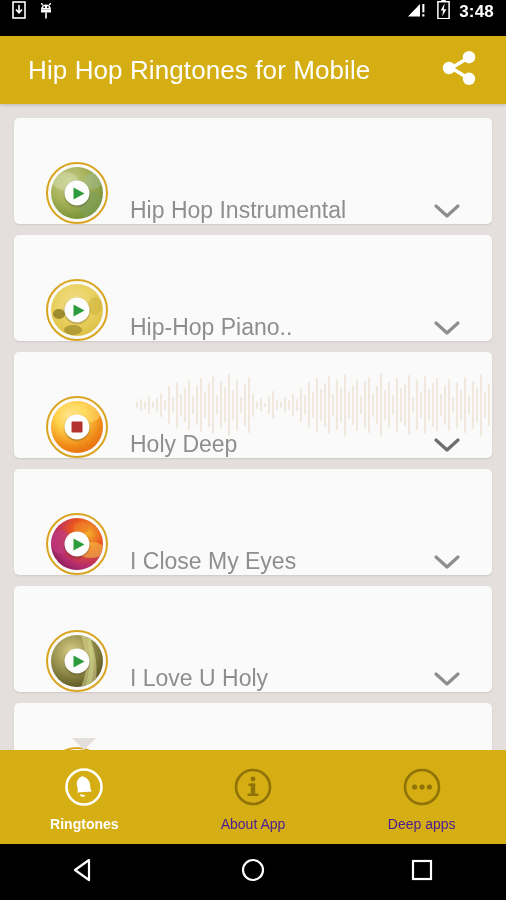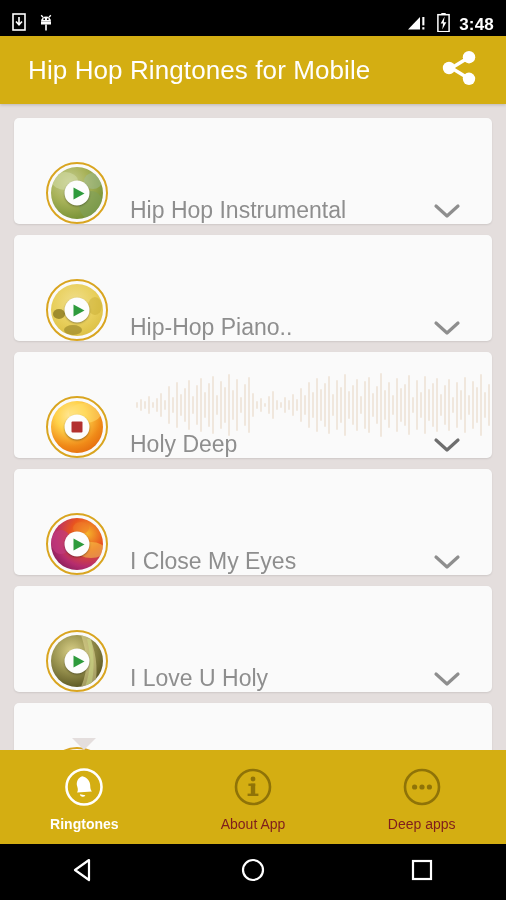--- a/index.html
+++ b/index.html
@@ -21,21 +21,21 @@
   }
 
   
   .status-bar {
     position: absolute;
     top: 0; left: 0;
     width: 506px;
     height: 36px;
     background: #000;
     display: flex;
-    align-items: flex-end;
+    align-items: flex-start;
     padding: 0 12px;
   }
   .status-left { display: flex; align-items: center; gap: 12px; }
   .status-right {
     margin-left: auto;
     display: flex;
     align-items: center;
     gap: 9px;
   }
   .status-time {
@@ -184,21 +184,21 @@
     display: flex;
     flex-direction: column;
     align-items: center;
     justify-content: center;
     gap: 6px;
     height: 100%;
     padding-top: 4px;
   }
   .nav-label { font-size: 14px; line-height: 1; }
   .nav-item.active .nav-label { color: #FFFFFF; font-weight: bold; }
-  .nav-item.inactive .nav-label { color: #7f1d1d; }
+  .nav-item.inactive .nav-label { color: #4c1d95; }
 
   .nav-pointer {
     position: absolute;
     left: 84px;
     bottom: 150px;
     width: 0; height: 0;
     border-left: 12px solid transparent;
     border-right: 12px solid transparent;
     border-top: 12px solid #E4DEDD;
     transform: translateX(-50%);

